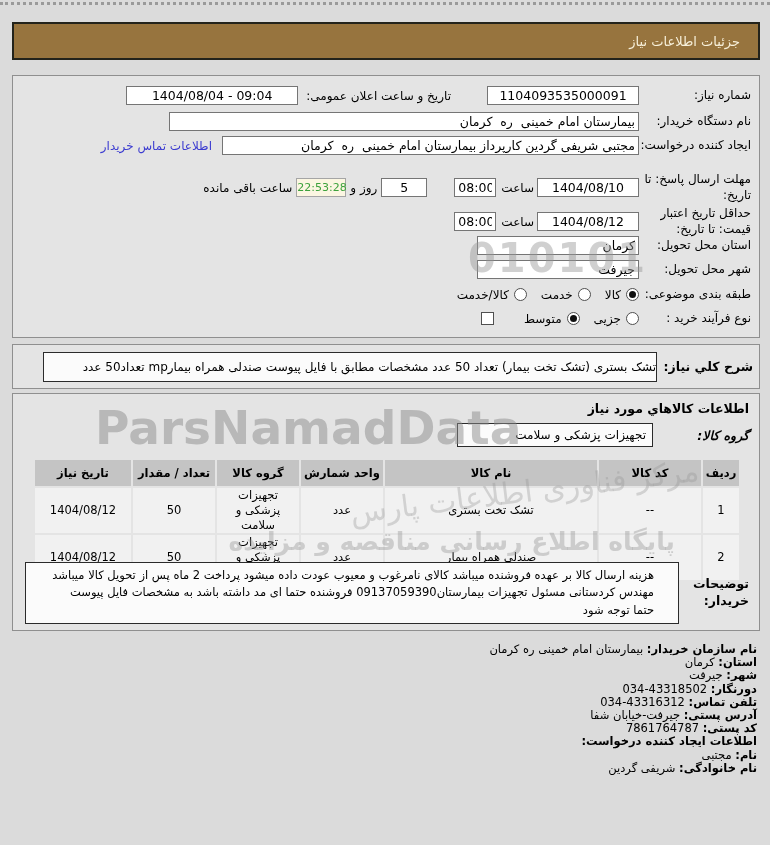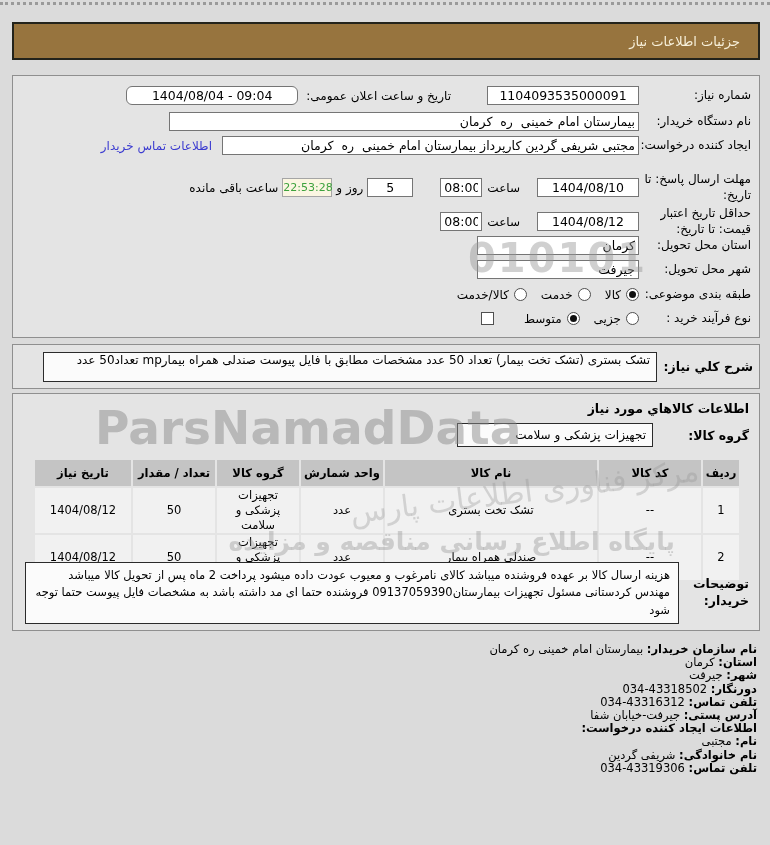--- a/index.html
+++ b/index.html
@@ -39,26 +39,26 @@
   .inp {
     background: #fff; border: 1px solid #757575; height: 19px;
     font-family: inherit; font-size: 12.5px; color: #000;
     text-align: center; padding: 0 3px; flex: none;
   }
   .inp.start { text-align: right; }
   .ltr { direction: ltr; }
 
   #row-need .first  { width: 152px; margin-left: 36px; }
   #row-need .lbl2   { margin-left: 8px; }
-  #row-need .second { width: 172px; border-radius: 6px; }
+  #row-need .second { width: 172px; }
   #row-org  input   { width: 470px; }
   #row-creator input { width: 417px; margin-left: 10px; }
   .contact-link { color: #3b3bd0; text-decoration: none; cursor: pointer; }
 
-  .date-inp { width: 102px; margin-left: 17px; }
+  .date-inp { width: 102px; margin-left: 3px; }
   .hour-lbl { margin-left: 5px; }
   .time-inp { width: 42px; }
   #row-deadline .time-inp { margin-left: 27px; }
   .days-inp { width: 46px; margin-left: 4px; }
   .days-lbl { margin-left: 4px; }
   .countdown {
     width: 50px; height: 19px; background: #fbf6e2; border: 1px solid #a5a5a5;
     color: #3da23d; text-align: center; line-height: 17px; font-size: 11px;
     margin-left: 4px; direction: ltr; flex: none;
   }
@@ -70,40 +70,40 @@
     background: #fff; display: inline-block; position: relative; margin-left: 5px; flex: none;
   }
   .radio.sel::after { content: ""; position: absolute; inset: 2px; background: #101010; border-radius: 50%; }
   .cbx { width: 13px; height: 13px; border: 1px solid #4f4f4f; background: #fff; display: inline-block; margin: 0 16px 0 6px; flex: none; }
 
   .bold { font-weight: bold; }
   #panel-summary .sum-lbl { width: 96px; flex: none; font-weight: bold; font-size: 12.5px; }
   .white-box {
     border: 1px solid #2b2b2b; background: #fbfbfb; text-align: right;
   }
-  #panel-summary .white-box { flex: 1; height: 30px; display: flex; align-items: flex-start; padding: 0 6px; font-size: 12px; }
+  #panel-summary .white-box { flex: 1; height: 30px; display: flex; align-items: center; padding: 0 0; font-size: 12px; }
 
   .goods-heading { position: absolute; top: 7px; right: 10px; font-weight: bold; font-size: 12.5px; }
   .group-row { position: absolute; top: 29px; right: 10px; display: flex; align-items: center; }
-  .group-row .grp-lbl { width: 96px; flex: none; font-weight: bold; font-size: 12.5px; }
+  .group-row .grp-lbl { width: 96px; flex: none; font-weight: bold; font-size: 12.5px; font-style: italic; }
   .group-row .white-box { width: 196px; height: 24px; line-height: 22px; padding: 0 6px; font-size: 12px; }
 
   table.goods { position: absolute; top: 64px; right: 18px; border-collapse: separate; border-spacing: 2px; direction: rtl; }
   table.goods th {
     background: #c4c4c4; font-weight: bold; font-size: 11.5px; height: 26px;
     text-align: center; padding: 0 2px;
   }
   table.goods td {
     background: #f1f1f1; font-size: 11.5px; height: 34px; text-align: center;
     padding: 0 3px; line-height: 1.3;
   }
 
   .notes-row { position: absolute; top: 168px; right: 10px; left: 12px; display: flex; align-items: center; }
   .notes-row .notes-lbl { width: 70px; flex: none; font-weight: bold; font-size: 12.5px; line-height: 1.35; }
-  .notes-row .white-box { flex: 1; min-height: 54px; padding: 4px 8px; font-size: 11.5px; line-height: 1.5; }
+  .notes-row .white-box { flex: 1; min-height: 54px; padding: 4px 24px; font-size: 11.5px; line-height: 1.5; }
 
   .contact { position: absolute; top: 643px; right: 13px; left: 12px; text-align: right; font-size: 11.5px; line-height: 13.2px; }
   .contact b { font-weight: bold; }
 
   .wm { position: absolute; pointer-events: none; white-space: nowrap; z-index: 5; }
   #wm-brand { top: 400px; left: 95px;  font-size: 47px; font-weight: bold; color: rgba(140,140,140,.50); direction: ltr; }
   #wm-code  { top: 235px; left: 468px; font-size: 40px; font-weight: bold; color: rgba(150,150,150,.45); direction: ltr; letter-spacing: 2px; }
   #wm-fa1   { top: 474px; right: 70px;  font-size: 30px; color: rgba(150,150,150,.35); transform: rotate(-7deg); }
   #wm-fa2   { top: 527px; right: 95px;  font-size: 25px; font-weight: bold; color: rgba(150,150,150,.40); }
 </style>
@@ -260,22 +260,22 @@
   </div>
 </div>
 
 <div class="contact">
   <div><b>نام سازمان خریدار:</b> <span>بیمارستان امام خمینی ره کرمان</span></div>
   <div><b>استان:</b> <span>کرمان</span></div>
   <div><b>شهر:</b> <span>جیرفت</span></div>
   <div><b>دورنگار:</b> <span>43318502-034</span></div>
   <div><b>تلفن تماس:</b> <span>43316312-034</span></div>
   <div><b>آدرس پستی:</b> <span>جیرفت-خیابان شفا</span></div>
+  <div><b>کد پستی:</b> <span>7861764787</span></div>
   <div class="bold">اطلاعات ایجاد کننده درخواست:</div>
   <div><b>نام:</b> <span>مجتبی</span></div>
   <div><b>نام خانوادگی:</b> <span>شریفی گردین</span></div>
-  <div><b>تلفن تماس:</b> <span>43319306-034</span></div>
 </div>
 
 <div class="wm" id="wm-code">010101</div>
 <div class="wm" id="wm-brand">ParsNamadData</div>
 <div class="wm" id="wm-fa1">مرکز فناوری اطلاعات پارس</div>
 <div class="wm" id="wm-fa2">پایگاه اطلاع رسانی مناقصه و مزایده</div>
 
 </body></html>

